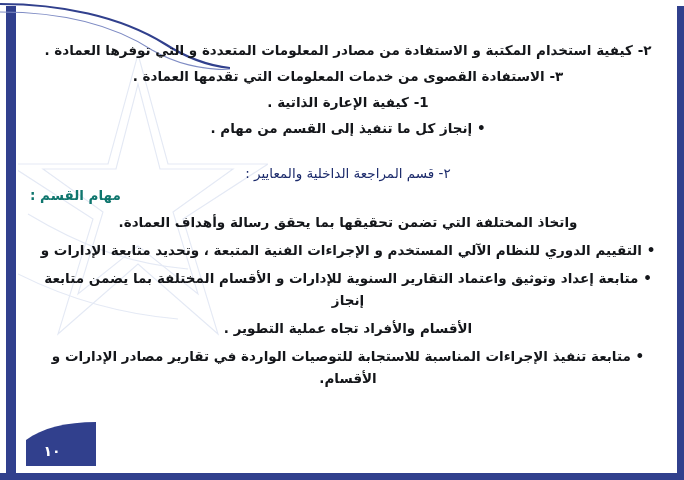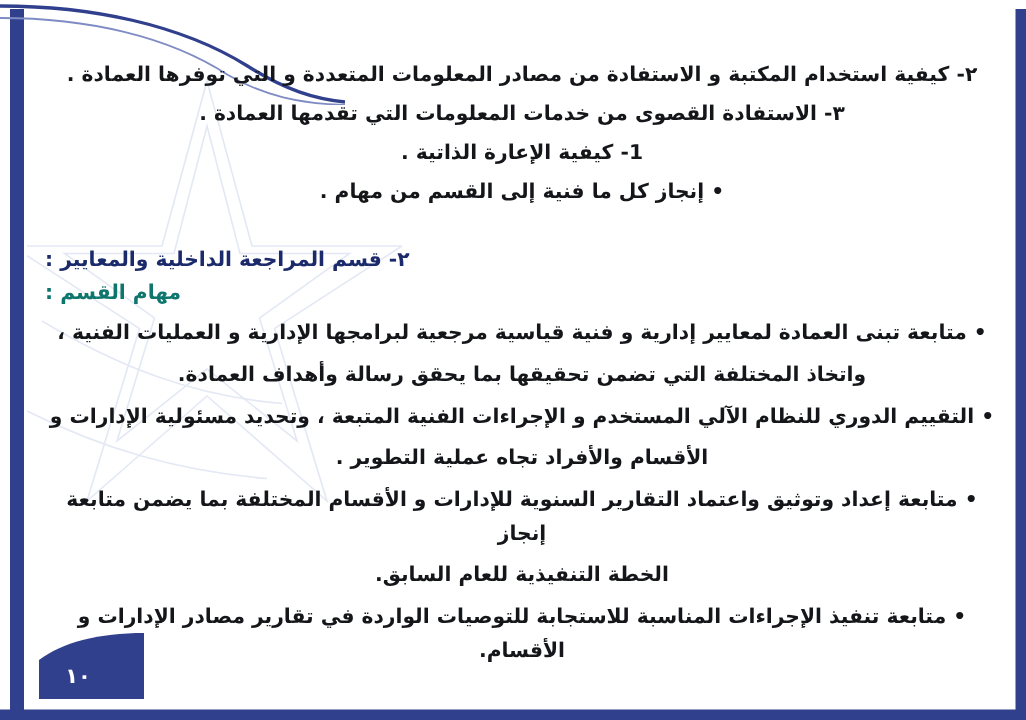--- a/index.html
+++ b/index.html
@@ -106,24 +106,24 @@
     margin: 0 0 4px 0;
     white-space: nowrap;
   }
   .line.center {
     text-align: center;
   }
   .gap-lg { height: 22px; }
 
   .heading {
     font-size: 13.5px;
-    font-weight: bold;
+    font-weight: normal;
     color: #1b2a6b;
     margin: 0 0 6px 0;
-    text-align: left;
+    text-align: center;
   }
   .subheading {
     font-size: 13.5px;
     font-weight: bold;
     color: #0f766e;
     margin: 0 0 8px 0;
     text-align: left;
   }
 
   .para {
@@ -185,33 +185,31 @@
       <path d="M10,200 C60,230 110,250 170,255"></path>
       <path d="M0,260 C50,285 100,300 160,305"></path>
     </g>
   </svg>
 
   <div class="content">
 
     <p class="line center">٢- كيفية استخدام المكتبة و الاستفادة من مصادر المعلومات المتعددة و التي توفرها العمادة .</p>
     <p class="line center">٣- الاستفادة القصوى من خدمات المعلومات التي تقدمها العمادة .</p>
     <p class="line center">1- كيفية الإعارة الذاتية .</p>
-    <p class="line center">• إنجاز كل ما فنية إلى القسم من مهام .</p>
+    <p class="line center">• إنجاز كل ما تنفيذ إلى القسم من مهام .</p>
 
     <div class="gap-lg"></div>
 
     <p class="heading">٢- قسم المراجعة الداخلية والمعايير :</p>
     <p class="subheading">مهام القسم :</p>
 
-    <p class="para">• متابعة تبنى العمادة لمعايير إدارية و فنية قياسية مرجعية لبرامجها الإدارية و العمليات الفنية ،</p>
     <p class="para">واتخاذ المختلفة التي تضمن تحقيقها بما يحقق رسالة وأهداف العمادة.</p>
-    <p class="para">• التقييم الدوري للنظام الآلي المستخدم و الإجراءات الفنية المتبعة ، وتحديد مسئولية الإدارات و</p>
+    <p class="para">• التقييم الدوري للنظام الآلي المستخدم و الإجراءات الفنية المتبعة ، وتحديد متابعة الإدارات و</p>
+    <p class="para">• متابعة إعداد وتوثيق واعتماد التقارير السنوية للإدارات و الأقسام المختلفة بما يضمن متابعة إنجاز</p>
     <p class="para">الأقسام والأفراد تجاه عملية التطوير .</p>
-    <p class="para">• متابعة إعداد وتوثيق واعتماد التقارير السنوية للإدارات و الأقسام المختلفة بما يضمن متابعة إنجاز</p>
-    <p class="para">الخطة التنفيذية للعام السابق.</p>
     <p class="para">• متابعة تنفيذ الإجراءات المناسبة للاستجابة للتوصيات الواردة في تقارير مصادر الإدارات و الأقسام.</p>
 
   </div>
 
   <div class="page-num">
     <svg class="page-num-shape" viewBox="0 0 70 44">
       <path d="M0,44 L0,18 C16,6 40,0 70,0 L70,44 Z" fill="#31408d"></path>
     </svg>
     <span>١٠</span>
   </div>

